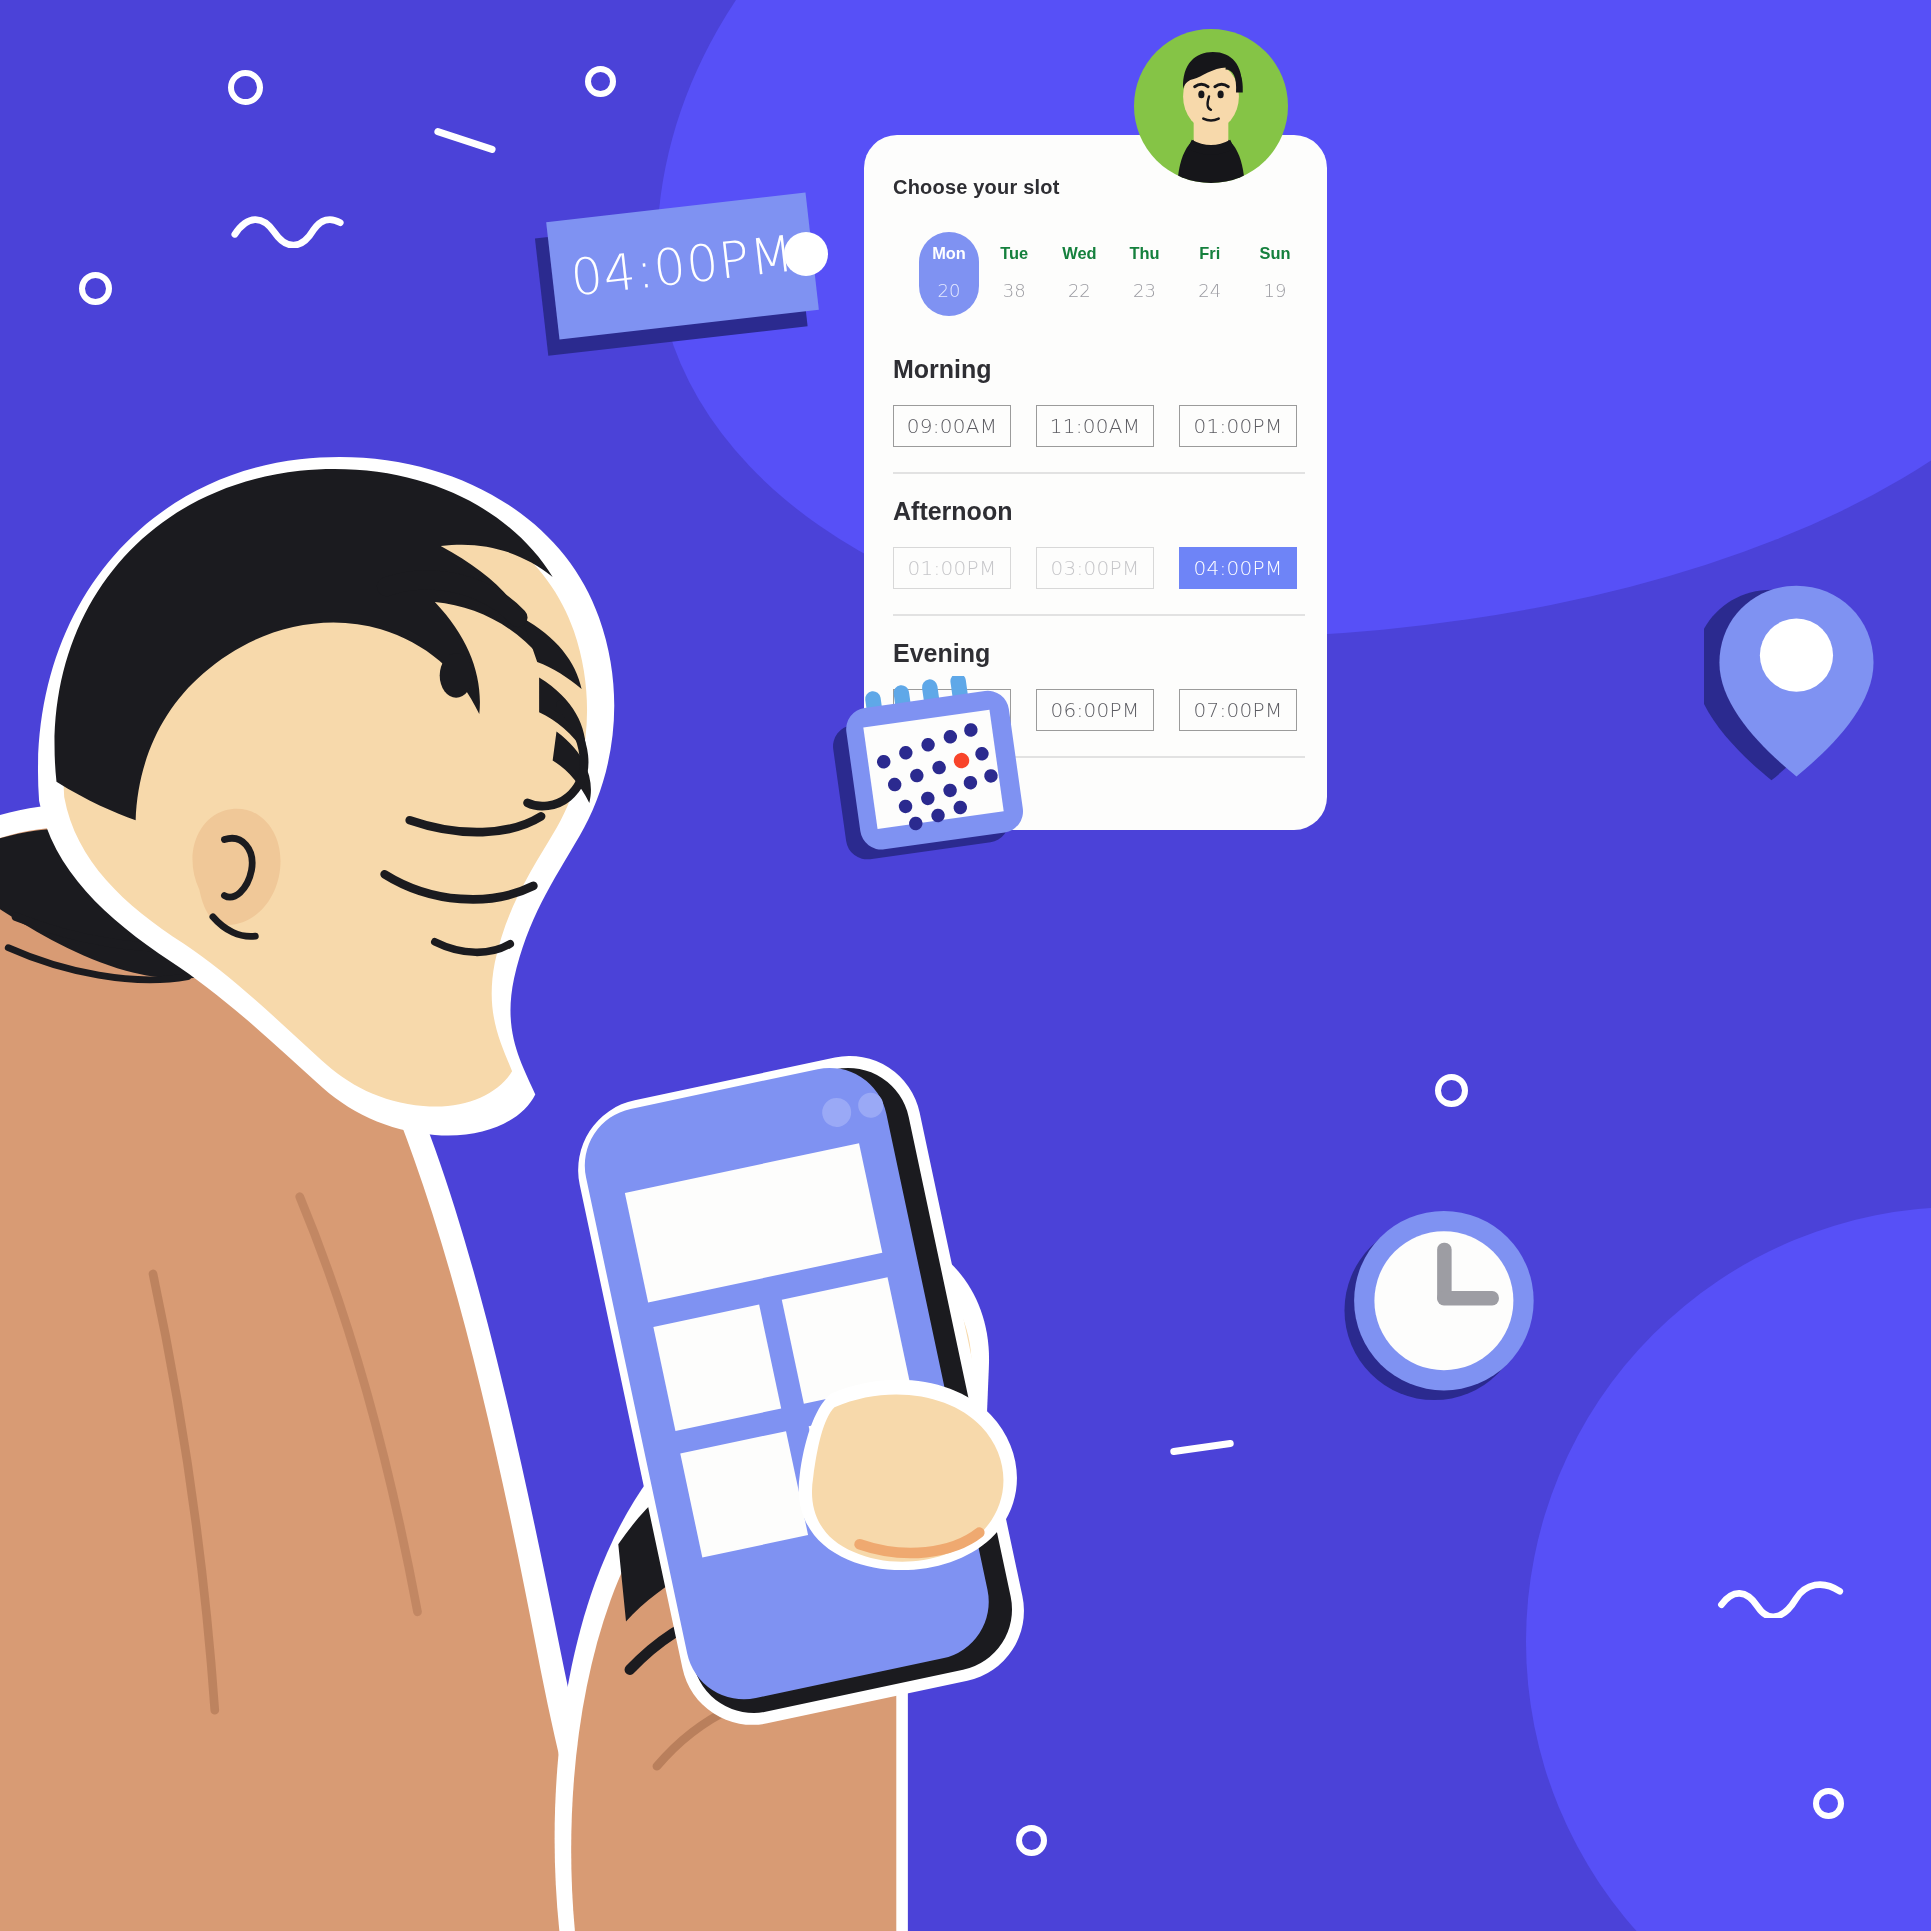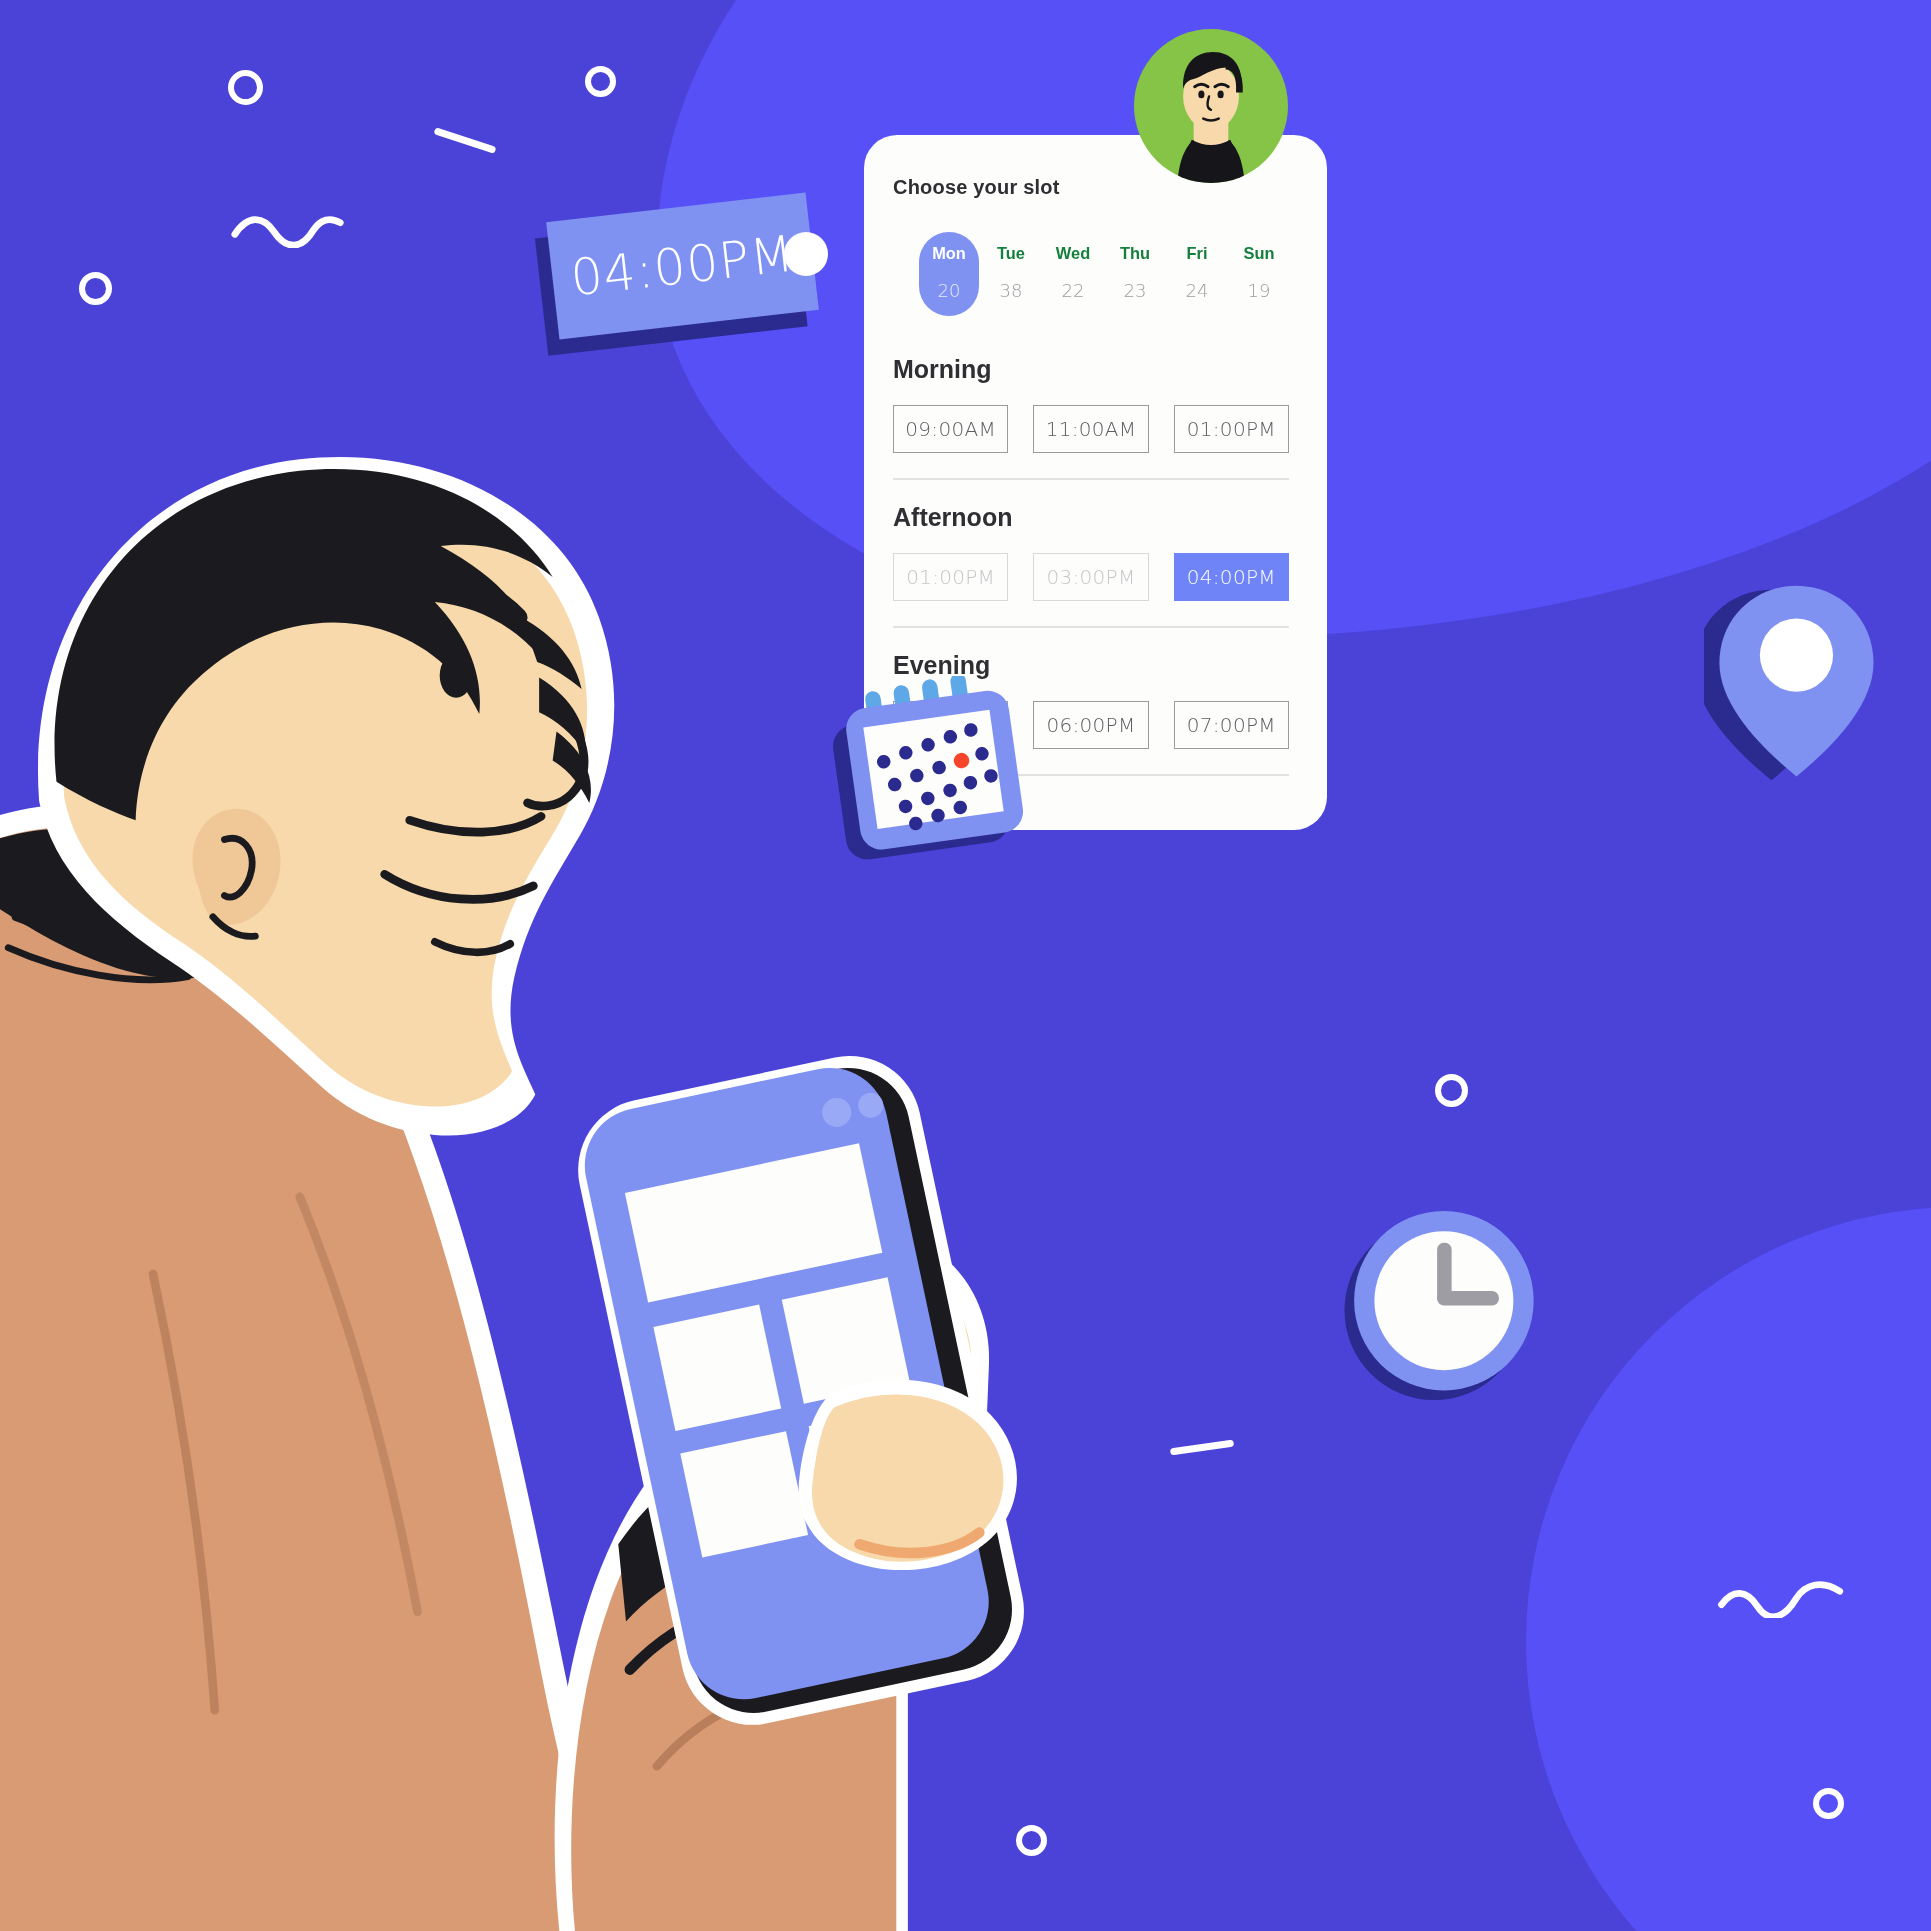--- a/index.html
+++ b/index.html
@@ -64,21 +64,21 @@
     width: 44px; height: 44px; border-radius: 50%;
     background: #ffffff;
   }
 
   
   #slot-card {
     position: absolute; left: 864px; top: 135px;
     width: 463px; height: 695px;
     background: #fdfdfc;
     border-radius: 33px;
-    padding: 41px 38px 0 29px;
+    padding: 41px 22px 0 29px;
   }
   #card-title {
     font-size: 20px; font-weight: 700; color: #2e2e33;
     letter-spacing: 0.2px; margin-bottom: 33px;
   }
   
   #avatar {
     position: absolute; left: 1134px; top: 29px;
     width: 154px; height: 154px; border-radius: 50%;
     background: #85c446; overflow: hidden;
@@ -100,21 +100,21 @@
   }
   .day-cell.selected { background: #7f92f2; margin-left: 26px; }
   .day-cell.selected .dow { color: #ffffff; }
   .day-cell.selected .dnum { color: #e4e9ff; }
 
   .sec-title {
     font-size: 25px; font-weight: 700; color: #2e2e33; margin-bottom: 21px;
   }
   .slot-row { display: flex; gap: 25px; margin-bottom: 25px; }
   .slot {
-    width: 118px; height: 48px;
+    width: 118px; height: 42px;
     display: flex; align-items: center; justify-content: center;
     border: 1.9px solid #9b9b9b;
     font-size: 20px; color: #5c5c62;
     font-family: "DejaVu Sans", sans-serif; font-weight: 300;
     letter-spacing: 0.3px; background: #fdfdfc;
   }
   .slot.disabled { border-color: #d8d8d8; color: #c6c6c9; }
   .slot.selected { background: #6e84f7; border-color: #6e84f7; color: #ffffff; }
   .divider { height: 1.9px; background: #e2e2e2; margin: 7.7px 0 23px 0; }
 

